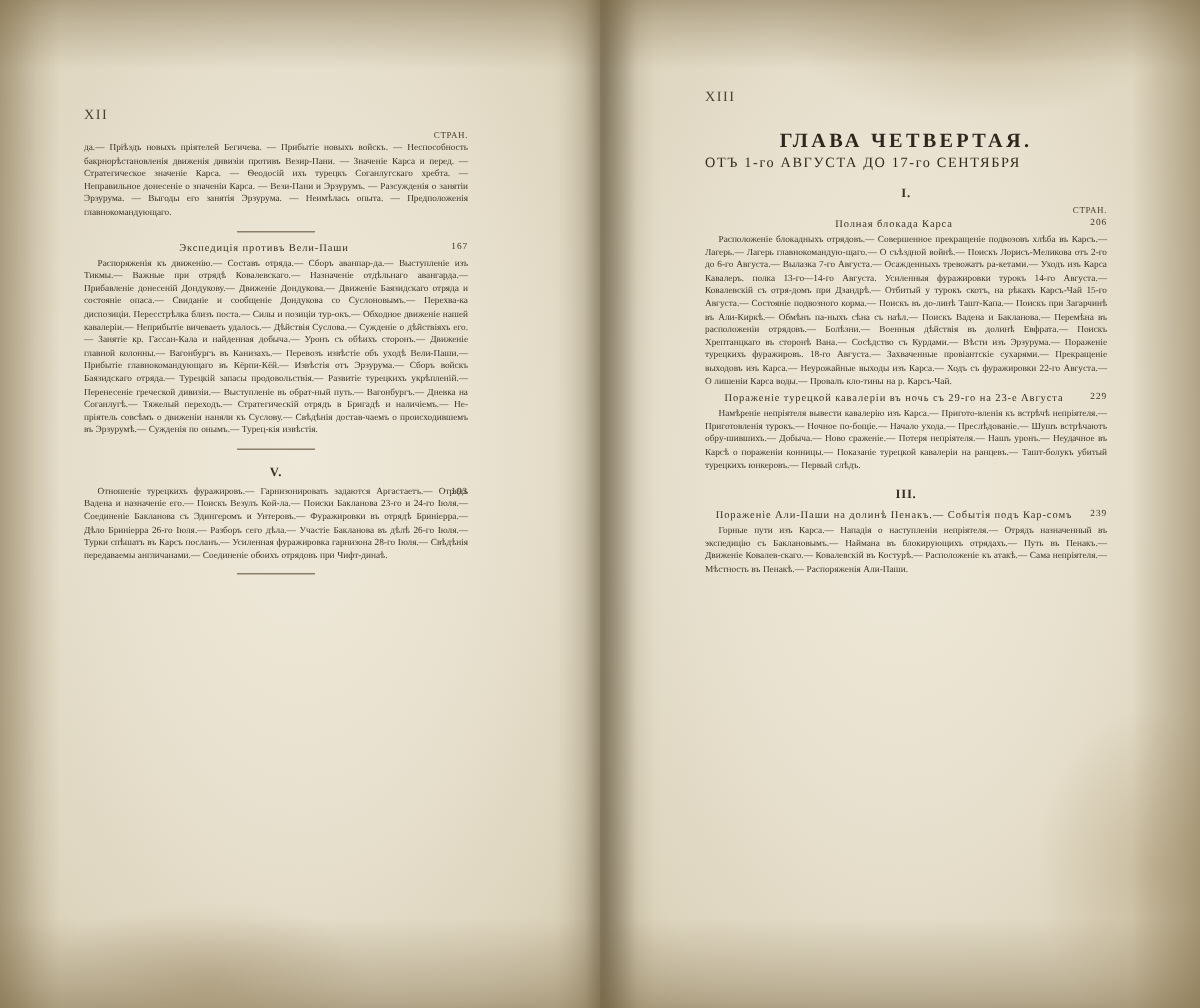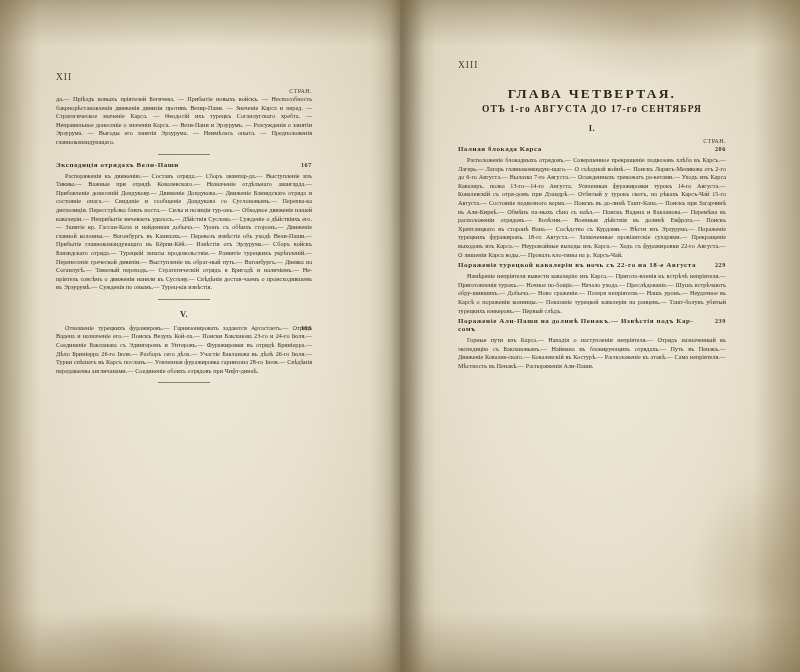--- a/index.html
+++ b/index.html
@@ -85,21 +85,21 @@
     position: absolute;
     color: #3a3026;
     text-align: justify;
   }
   .text-left {
     left: 56px;
     top: 72px;
     width: 256px;
   }
   .text-right {
-    left: 458px;
+    left: 470px;
     top: 60px;
     width: 268px;
   }
   .folio {
     text-align: left;
     font-size: 9.5px;
     letter-spacing: 1px;
     margin-bottom: 6px;
     color: #4a3f30;
   }
@@ -119,39 +119,39 @@
   }
   .para.first-cont { text-indent: 0; }
   .sec-num {
     text-align: center;
     font-size: 8.5px;
     font-weight: bold;
     margin: 9px 0 5px 0;
     letter-spacing: .5px;
   }
   .sec-head {
-    text-align: left;
+    text-align: center;
     font-size: 7px;
-    font-weight: bold;
+    font-weight: normal;
     letter-spacing: .6px;
     margin: 0 0 3px 0;
   }
   .chapter-title {
     text-align: center;
     font-size: 13.5px;
     letter-spacing: 2.2px;
     font-weight: bold;
     margin: 16px 0 2px 0;
     color: #2f271d;
   }
   .chapter-sub {
-    text-align: center;
+    text-align: left;
     font-size: 9.5px;
     letter-spacing: 1.1px;
-    font-weight: bold;
+    font-weight: normal;
     margin: 0 0 4px 0;
     color: #32291e;
   }
   .rule {
     width: 52px;
     height: 1px;
     background: #6b5c45;
     margin: 7px auto 6px auto;
     opacity: .75;
   }
@@ -175,21 +175,21 @@
   <div class="page page-right"></div>
 
   <div class="text-col text-left">
     <div class="folio">XII</div>
     <div class="strcolumn">СТРАН.</div>
     <p class="para first-cont">да.— Пріѣздъ новыхъ пріятелей Бегичева. — Прибытіе новыхъ войскъ. — Неспособность бакрнорѣстановленія движенія дивизіи противъ Везир-Пани. — Значеніе Карса и перед. — Стратегическое значеніе Карса. — Ѳеодосій ихъ турецкъ Соганлугскаго хребта. — Неправильное донесеніе о значеніи Карса. — Вези-Пани и Эрзурумъ. — Разсужденія о занятіи Эрзурума. — Выгоды его занятія Эрзурума. — Неимѣлась опыта. — Предположенія главнокомандующаго.</p>
 
     <div class="rule"></div>
 
     <div class="sec-head with-page">
-      <span>Экспедиція отрядахъ Вели-Паши</span>
+      <span>Экспедиція противъ Вели-Паши</span>
       <span class="pnum">167</span>
     </div>
     <p class="para">Распоряженія къ движенію.— Составъ отряда.— Сборъ аванпар-да.— Выступленіе изъ Тикмы.— Важные при отрядѣ Ковалевскаго.— Назначеніе отдѣльнаго авангарда.— Прибавленіе донесеній Дондукову.— Движеніе Дондукова.— Движеніе Баязидскаго отряда и состояніе опаса.— Свиданіе и сообщеніе Дондукова со Суслоновымъ.— Перехва-ка диспозиціи. Пересстрѣлка близъ поста.— Силы и позиціи тур-окъ.— Обходное движеніе нашей кавалеріи.— Неприбытіе вичеваеть удалось.— Дѣйствія Суслова.— Сужденіе о дѣйствіяхъ его.— Занятіе кр. Гассан-Кала и найденная добыча.— Уронъ съ обѣихъ сторонъ.— Движеніе главной колонны.— Вагонбургъ въ Канизахъ.— Перевозъ извѣстіе объ уходѣ Вели-Паши.— Прибытіе главнокомандующаго въ Кёрпи-Кёй.— Извѣстія отъ Эрзурума.— Сборъ войскъ Баязидскаго отряда.— Турецкій запасы продовольствія.— Развитіе турецкихъ укрѣпленій.— Перенесеніе греческой дивизіи.— Выступленіе въ обрат-ный путь.— Вагонбургъ.— Дневка на Соганлугѣ.— Тяжелый переходъ.— Стратегическій отрядъ в Бригадѣ и наличіемъ.— Не-пріятель совсѣмъ о движеніи наняли къ Суслову.— Свѣдѣнія достав-чаемъ о происходившемъ въ Эрзурумѣ.— Сужденія по онымъ.— Турец-кія извѣстія.</p>
 
     <div class="rule"></div>
 
     <div class="sec-num">V.</div>
     <div class="sec-head with-page">
       <span class="pnum">193</span>
     </div>
@@ -205,27 +205,28 @@
 
     <div class="sec-num">I.</div>
     <div class="strcolumn">СТРАН.</div>
     <div class="sec-head with-page">
       <span>Полная блокада Карса</span>
       <span class="pnum">206</span>
     </div>
     <p class="para">Расположеніе блокадныхъ отрядовъ.— Совершенное прекращеніе подвозовъ хлѣба въ Карсъ.— Лагерь.— Лагерь главнокомандую-щаго.— О съѣздной войнѣ.— Поискъ Лорисъ-Меликова отъ 2-го до 6-го Августа.— Вылазка 7-го Августа.— Осажденныхъ тревожатъ ра-кетами.— Уходъ изъ Карса Кавалеръ. полка 13-го—14-го Августа. Усиленныя фуражировки турокъ 14-го Августа.— Ковалевскій съ отря-домъ при Дзандрѣ.— Отбитый у турокъ скотъ, на рѣкахъ Карсъ-Чай 15-го Августа.— Состояніе подвозного корма.— Поискъ въ до-линѣ Ташт-Капа.— Поискъ при Загарчинѣ въ Али-Киркѣ.— Обмѣнъ па-ныхъ сѣна съ наѣл.— Поискъ Вадена и Бакланова.— Перемѣна въ расположеніи отрядовъ.— Болѣзни.— Военныя дѣйствія въ долинѣ Евфрата.— Поискъ Хрептанцкаго въ сторонѣ Вана.— Сосѣдство съ Курдами.— Вѣсти изъ Эрзурума.— Пораженіе турецкихъ фуражировъ. 18-го Августа.— Захваченные провіантскіе сухарями.— Прекращеніе выходовъ изъ Карса.— Неурожайные выходы изъ Карса.— Ходъ съ фуражировки 22-го Августа.— О лишеніи Карса воды.— Провалъ кло-тины на р. Карсъ-Чай.</p>
 
     <div class="sec-head with-page">
-      <span>Пораженіе турецкой кавалеріи въ ночь съ 22-го на 18-е Августа</span>
+      <span>Пораженіе турецкой кавалеріи въ ночь съ 29-го на 23-е Августа</span>
       <span class="pnum">229</span>
     </div>
     <p class="para">Намѣреніе непріятеля вывести кавалерію изъ Карса.— Пригото-вленія къ встрѣчѣ непріятеля.— Приготовленія турокъ.— Ночное по-бощіе.— Начало ухода.— Преслѣдованіе.— Шушъ встрѣчаютъ обру-шившихъ.— Добыча.— Ново сраженіе.— Потеря непріятеля.— Нашъ уронъ.— Неудачное въ Карсѣ о пораженіи конницы.— Показаніе турецкой кавалеріи на ранцевъ.— Ташт-болукъ убитый турецкихъ юнкеровъ.— Первый слѣдъ.</p>
 
-    <div class="sec-head with-page">
-      <span>Пораженіе Али-Паши на долинѣ Пенакъ.— Извѣстія подъ Кар-сомъ</span>
+    <div class="sec-num">III.</div>
+    <div class="sec-head with-page">
+      <span>Пораженіе Али-Паши на долинѣ Пенакъ.— Событія подъ Кар-сомъ</span>
       <span class="pnum">239</span>
     </div>
     <p class="para">Горные пути изъ Карса.— Нападія о наступленіи непріятеля.— Отрядъ назначенный въ экспедицію съ Баклановымъ.— Наймана въ блокирующихъ отрядахъ.— Путь въ Пенакъ.— Движеніе Ковалев-скаго.— Ковалевскій въ Костурѣ.— Расположеніе къ атакѣ.— Сама непріятеля.— Мѣстность въ Пенакѣ.— Распоряженія Али-Паши.</p>
   </div>
 
   <div class="gutter"></div>
   <div class="stain stain-a"></div>
   <div class="stain stain-b"></div>
   <div class="stain stain-c"></div>
   <div class="edge-top"></div>

